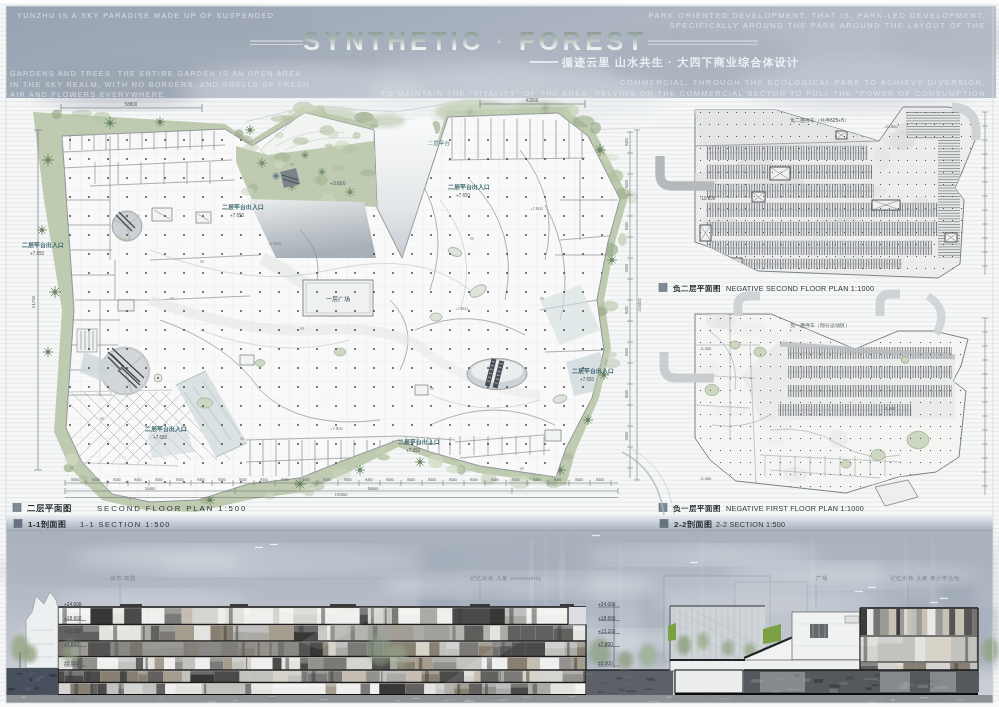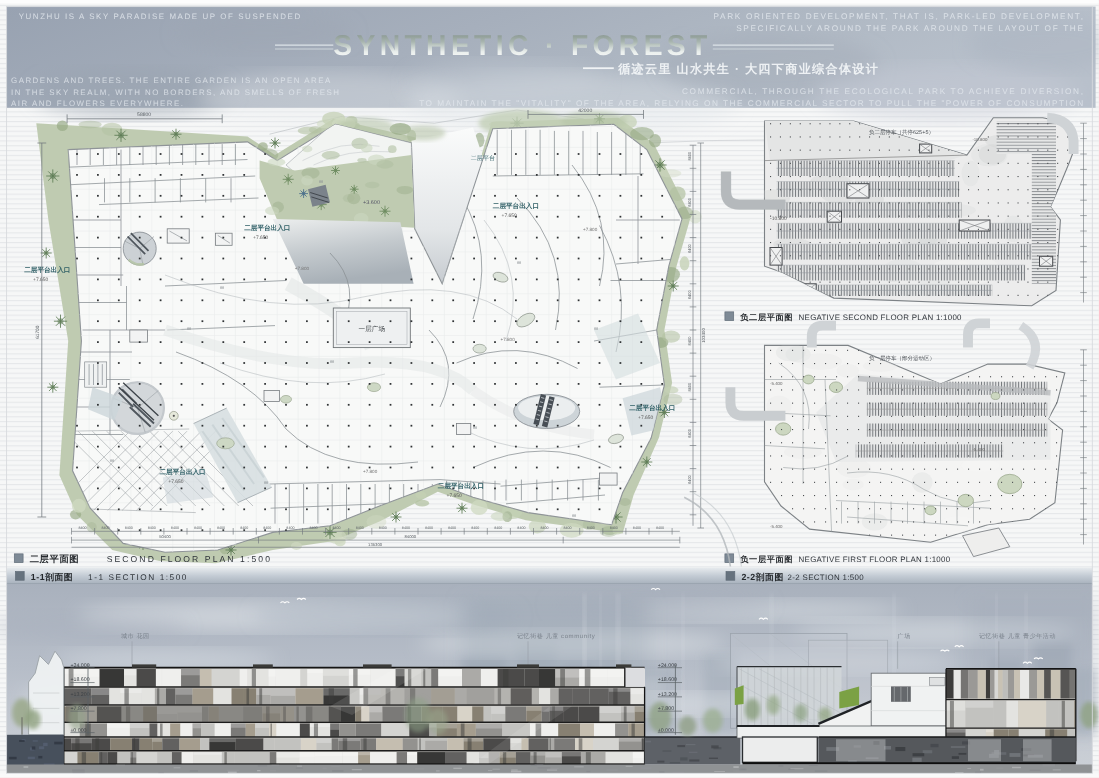--- a/index.html
+++ b/index.html
@@ -1,16 +1,16 @@
 <!DOCTYPE html>
 <html><head><meta charset="utf-8">
 <style>
 html,body{margin:0;padding:0;background:#fff;}
 *{font-family:"Liberation Sans",sans-serif;}
-#page{position:relative;width:999px;height:707px;overflow:hidden;background:#fca5a5;}
+#page{position:relative;width:999px;height:707px;overflow:hidden;background:#15803d;}
 </style></head>
 <body>
 <div id="page">
 <svg width="999" height="707" viewBox="0 0 999 707">
 <defs>
 <linearGradient id="hdr" x1="0" y1="0" x2="1" y2="0.25">
  <stop offset="0" stop-color="#98a2b1"></stop>
           <stop offset="0.45" stop-color="#a6afbc"></stop>
  <stop offset="0.75" stop-color="#b0b9c4"></stop>
           <stop offset="1" stop-color="#b8c0cb"></stop>

